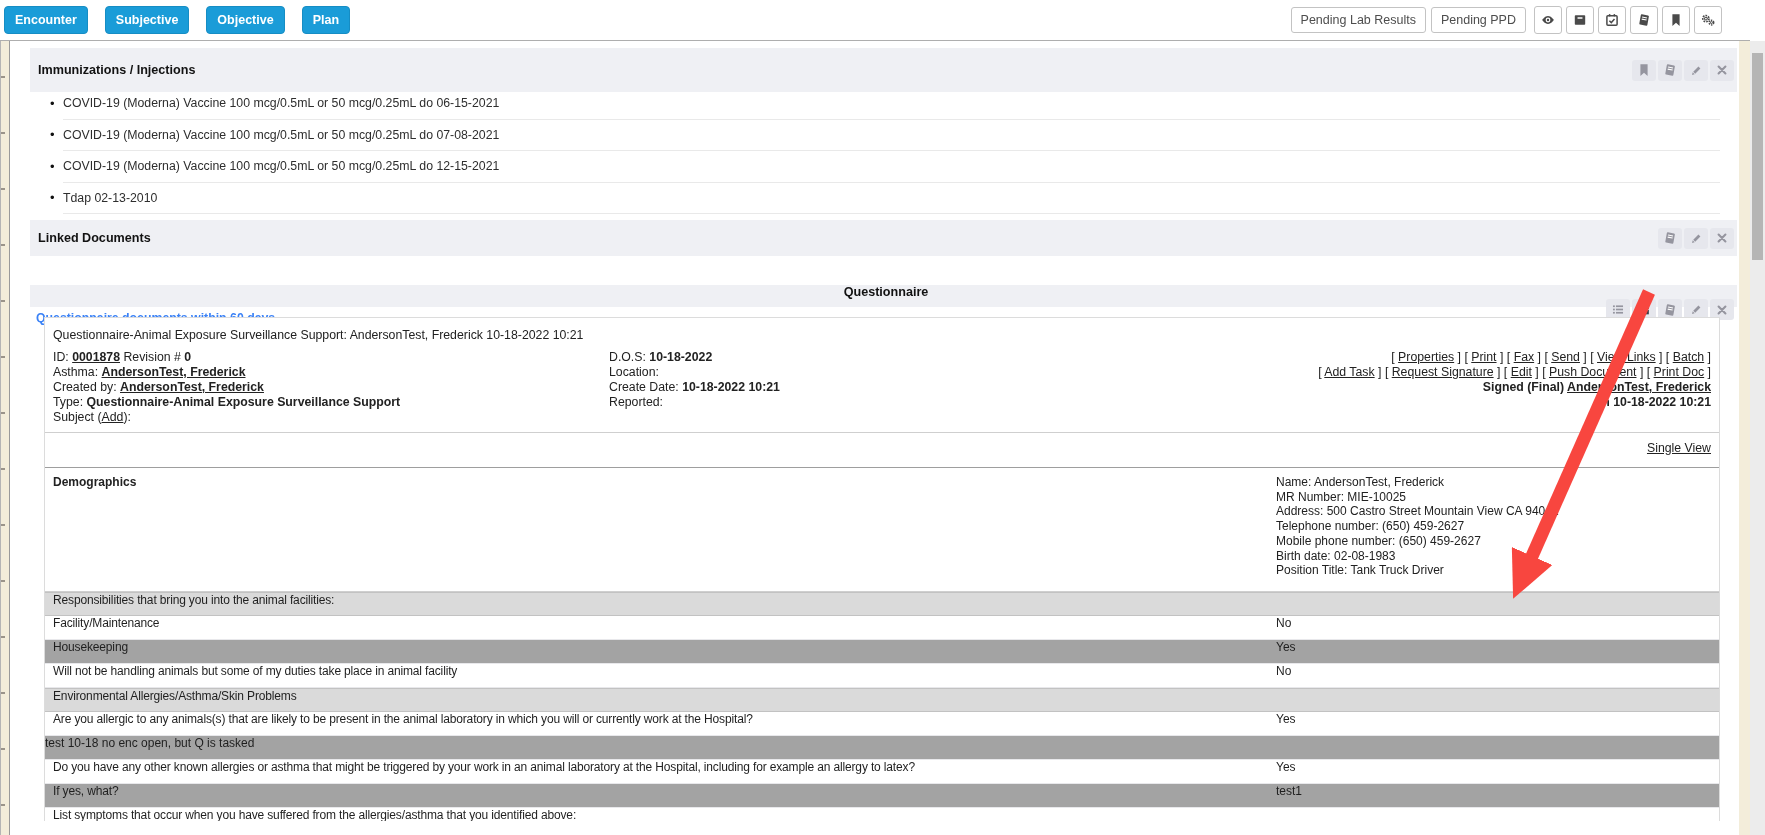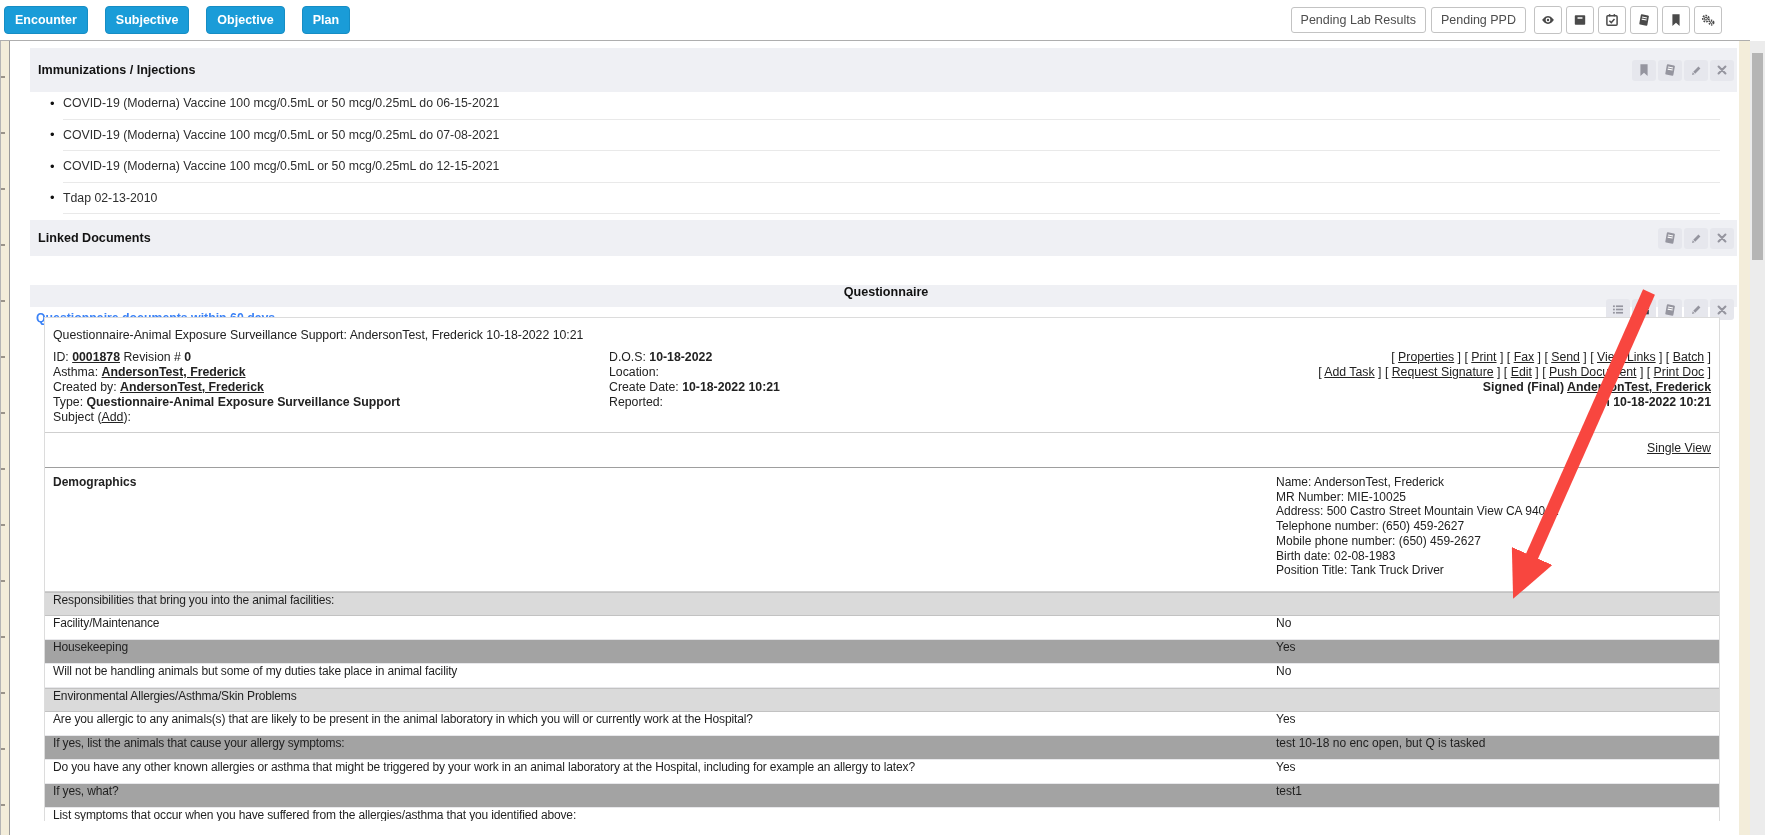--- a/index.html
+++ b/index.html
@@ -340,21 +340,20 @@
         </div>
         <div class="qa-row hdr">
           <div class="qa-q">Environmental Allergies/Asthma/Skin Problems</div>
           <div class="qa-a"></div>
         </div>
         <div class="qa-row">
           <div class="qa-q">Are you allergic to any animals(s) that are likely to be present in the animal laboratory in which you will or currently work at the Hospital?</div>
           <div class="qa-a">Yes</div>
         </div>
         <div class="qa-row shade">
-          <div class="qa-q">If yes, list the animals that cause your allergy symptoms:</div>
           <div class="qa-a">test 10-18 no enc open, but Q is tasked</div>
         </div>
         <div class="qa-row">
           <div class="qa-q">Do you have any other known allergies or asthma that might be triggered by your work in an animal laboratory at the Hospital, including for example an allergy to latex?</div>
           <div class="qa-a">Yes</div>
         </div>
         <div class="qa-row shade">
           <div class="qa-q">If yes, what?</div>
           <div class="qa-a">test1</div>
         </div>

